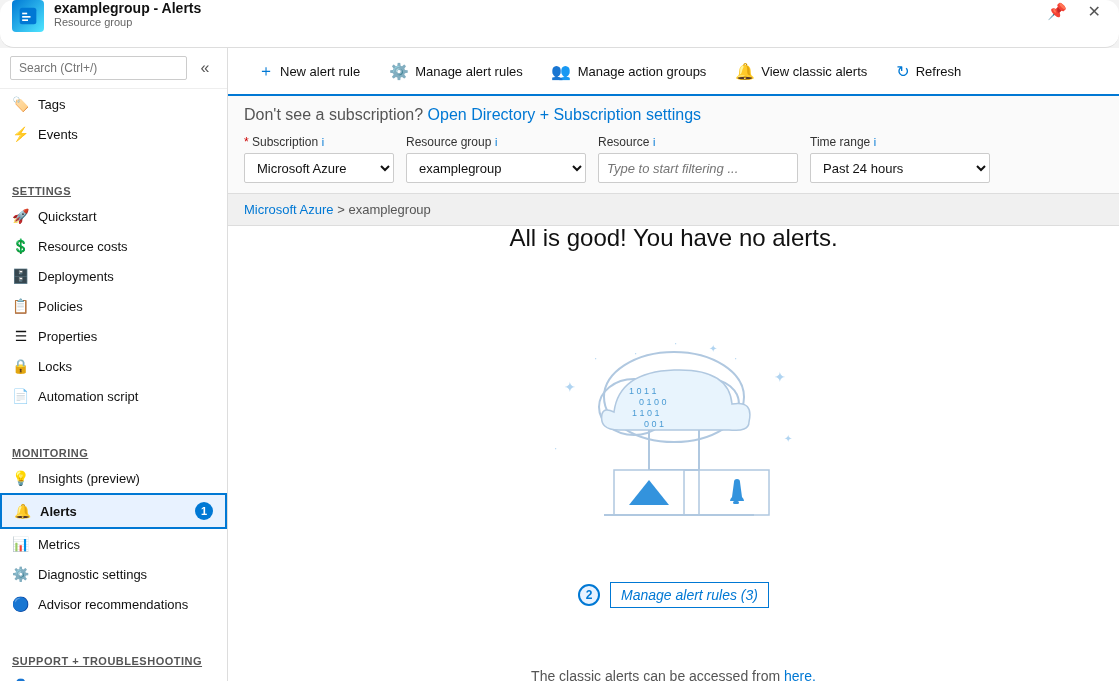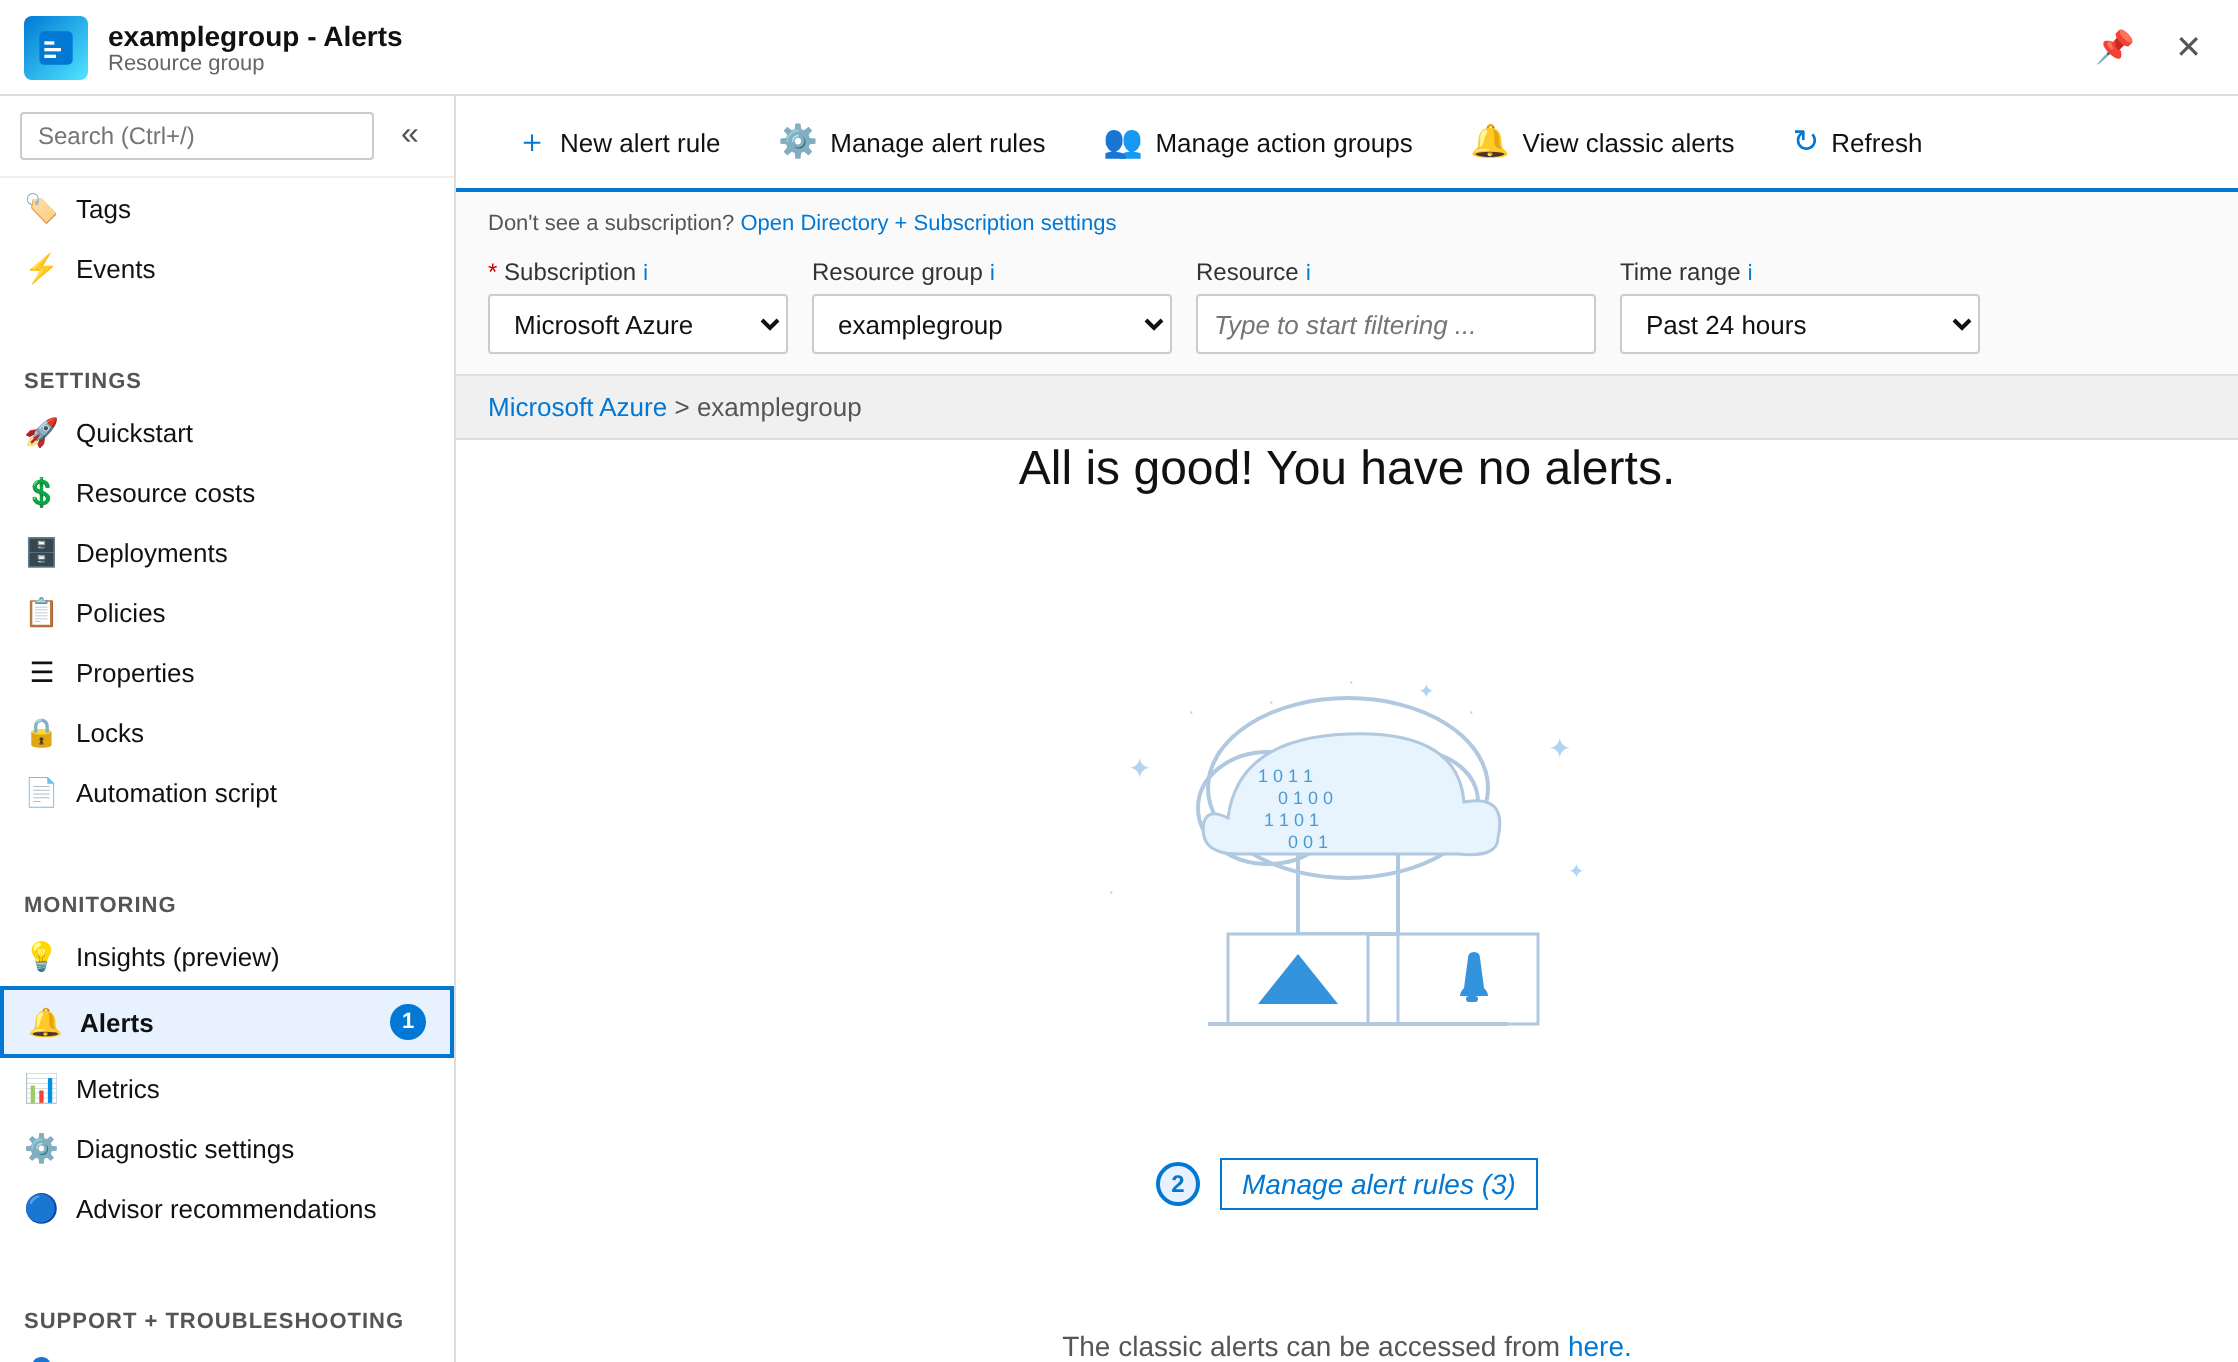--- a/index.html
+++ b/index.html
@@ -1,22 +1,22 @@
 <!DOCTYPE html>
 <html><head>
   <meta charset="utf-8">
   <style>
     * { box-sizing: border-box; margin: 0; padding: 0; font-family: 'Segoe UI', Arial, sans-serif; }
     body { width: 1119px; height: 681px; overflow: hidden; background: #f3f3f3; display: flex; flex-direction: column; }
 
     
     .title-bar {
-      display: flex; align-items: center; background: #fff;
+      display: flex; background: #fff;
       border-bottom: 1px solid #ddd; padding: 0 12px;
-      height: 48px; flex-shrink: 0;
+      height: 48px; flex-shrink: 0; border-radius: 14px;
     }
     .title-bar-icon {
       width: 32px; height: 32px; margin-right: 10px;
       background: linear-gradient(135deg, #0078d4, #50e6ff);
       border-radius: 4px; display: flex; align-items: center; justify-content: center;
     }
     .title-bar-icon svg { width: 20px; height: 20px; fill: #fff; }
     .title-bar-text { flex: 1; }
     .title-bar-text .app-name { font-size: 14px; font-weight: 600; color: #111; }
     .title-bar-text .app-sub { font-size: 11px; color: #666; }
@@ -34,21 +34,21 @@
     .sidebar-collapse-btn {
       width: 24px; height: 24px; border: none; background: none;
       cursor: pointer; font-size: 16px; color: #555; flex-shrink: 0;
     }
     .sidebar-item {
       display: flex; align-items: center; gap: 8px;
       padding: 7px 12px; font-size: 13px; color: #111; cursor: pointer;
     }
     .sidebar-item.active { background: #e8f2ff; font-weight: 600; }
     .sidebar-item .item-icon { width: 18px; text-align: center; flex-shrink: 0; font-size: 14px; }
-    .sidebar-section { padding: 8px 12px 4px; font-size: 11px; font-weight: 600; color: #555; text-transform: uppercase; letter-spacing: 0.5px; margin-top: 20px; }
+    .sidebar-section { padding: 8px 12px 4px; font-size: 11px; font-weight: 600; color: #555; text-transform: uppercase; letter-spacing: 0.5px; margin-top: 20px; text-decoration: underline; }
     .sidebar-divider { height: 1px; background: #eee; margin: 4px 0; }
 
     
     .badge {
       width: 18px; height: 18px; border-radius: 50%;
       background: #0078d4; color: #fff; font-size: 11px;
       display: flex; align-items: center; justify-content: center;
       font-weight: 700; margin-left: 4px; flex-shrink: 0;
     }
 
@@ -68,21 +68,21 @@
     }
     .toolbar-btn .tb-icon { font-size: 16px; color: #0078d4; }
     .toolbar-btn.primary .tb-icon { color: #0078d4; }
 
     
     .filter-bar {
       background: #fafafa; border-bottom: 1px solid #ddd;
       padding: 10px 16px; flex-shrink: 0;
     }
     .filter-bar .subscription-note {
-      font-size: 11px; color: #555; margin-bottom: 10px;
+      font-size: 16px; color: #555; margin-bottom: 10px;
     }
     .filter-bar .subscription-note a { color: #0078d4; cursor: pointer; }
     .filter-row { display: flex; gap: 12px; align-items: flex-end; }
     .filter-field { display: flex; flex-direction: column; gap: 4px; }
     .filter-field label { font-size: 12px; color: #333; }
     .filter-field select, .filter-field input {
       height: 30px; border: 1px solid #ccc; padding: 0 8px;
       font-size: 13px; color: #111; background: #fff; border-radius: 2px;
       min-width: 150px;
     }

